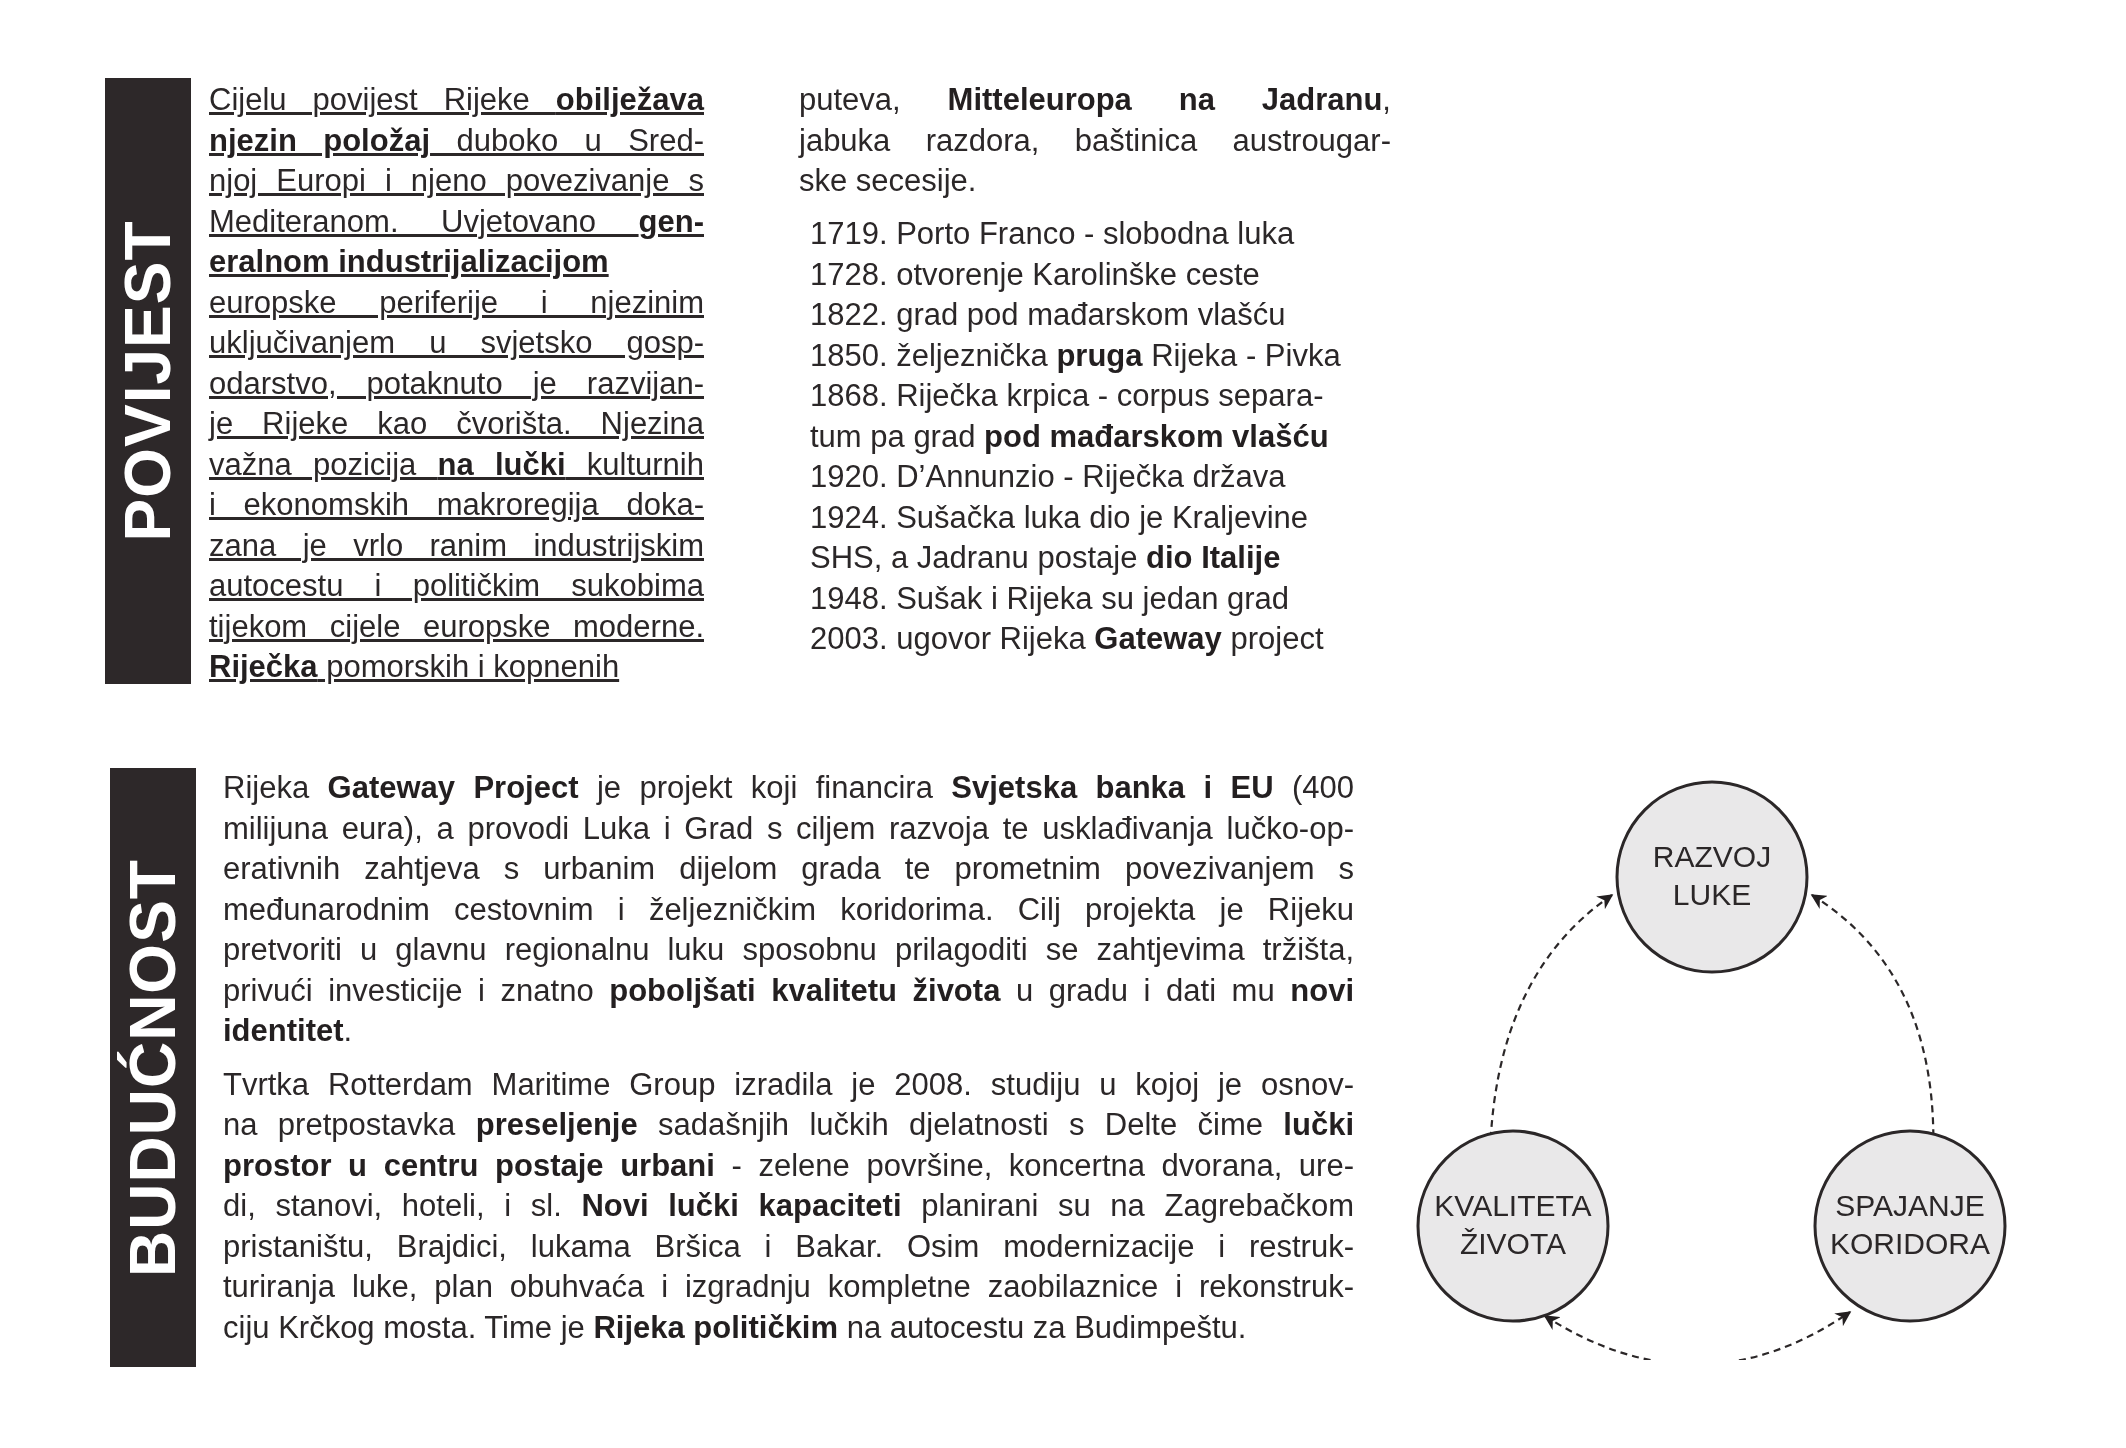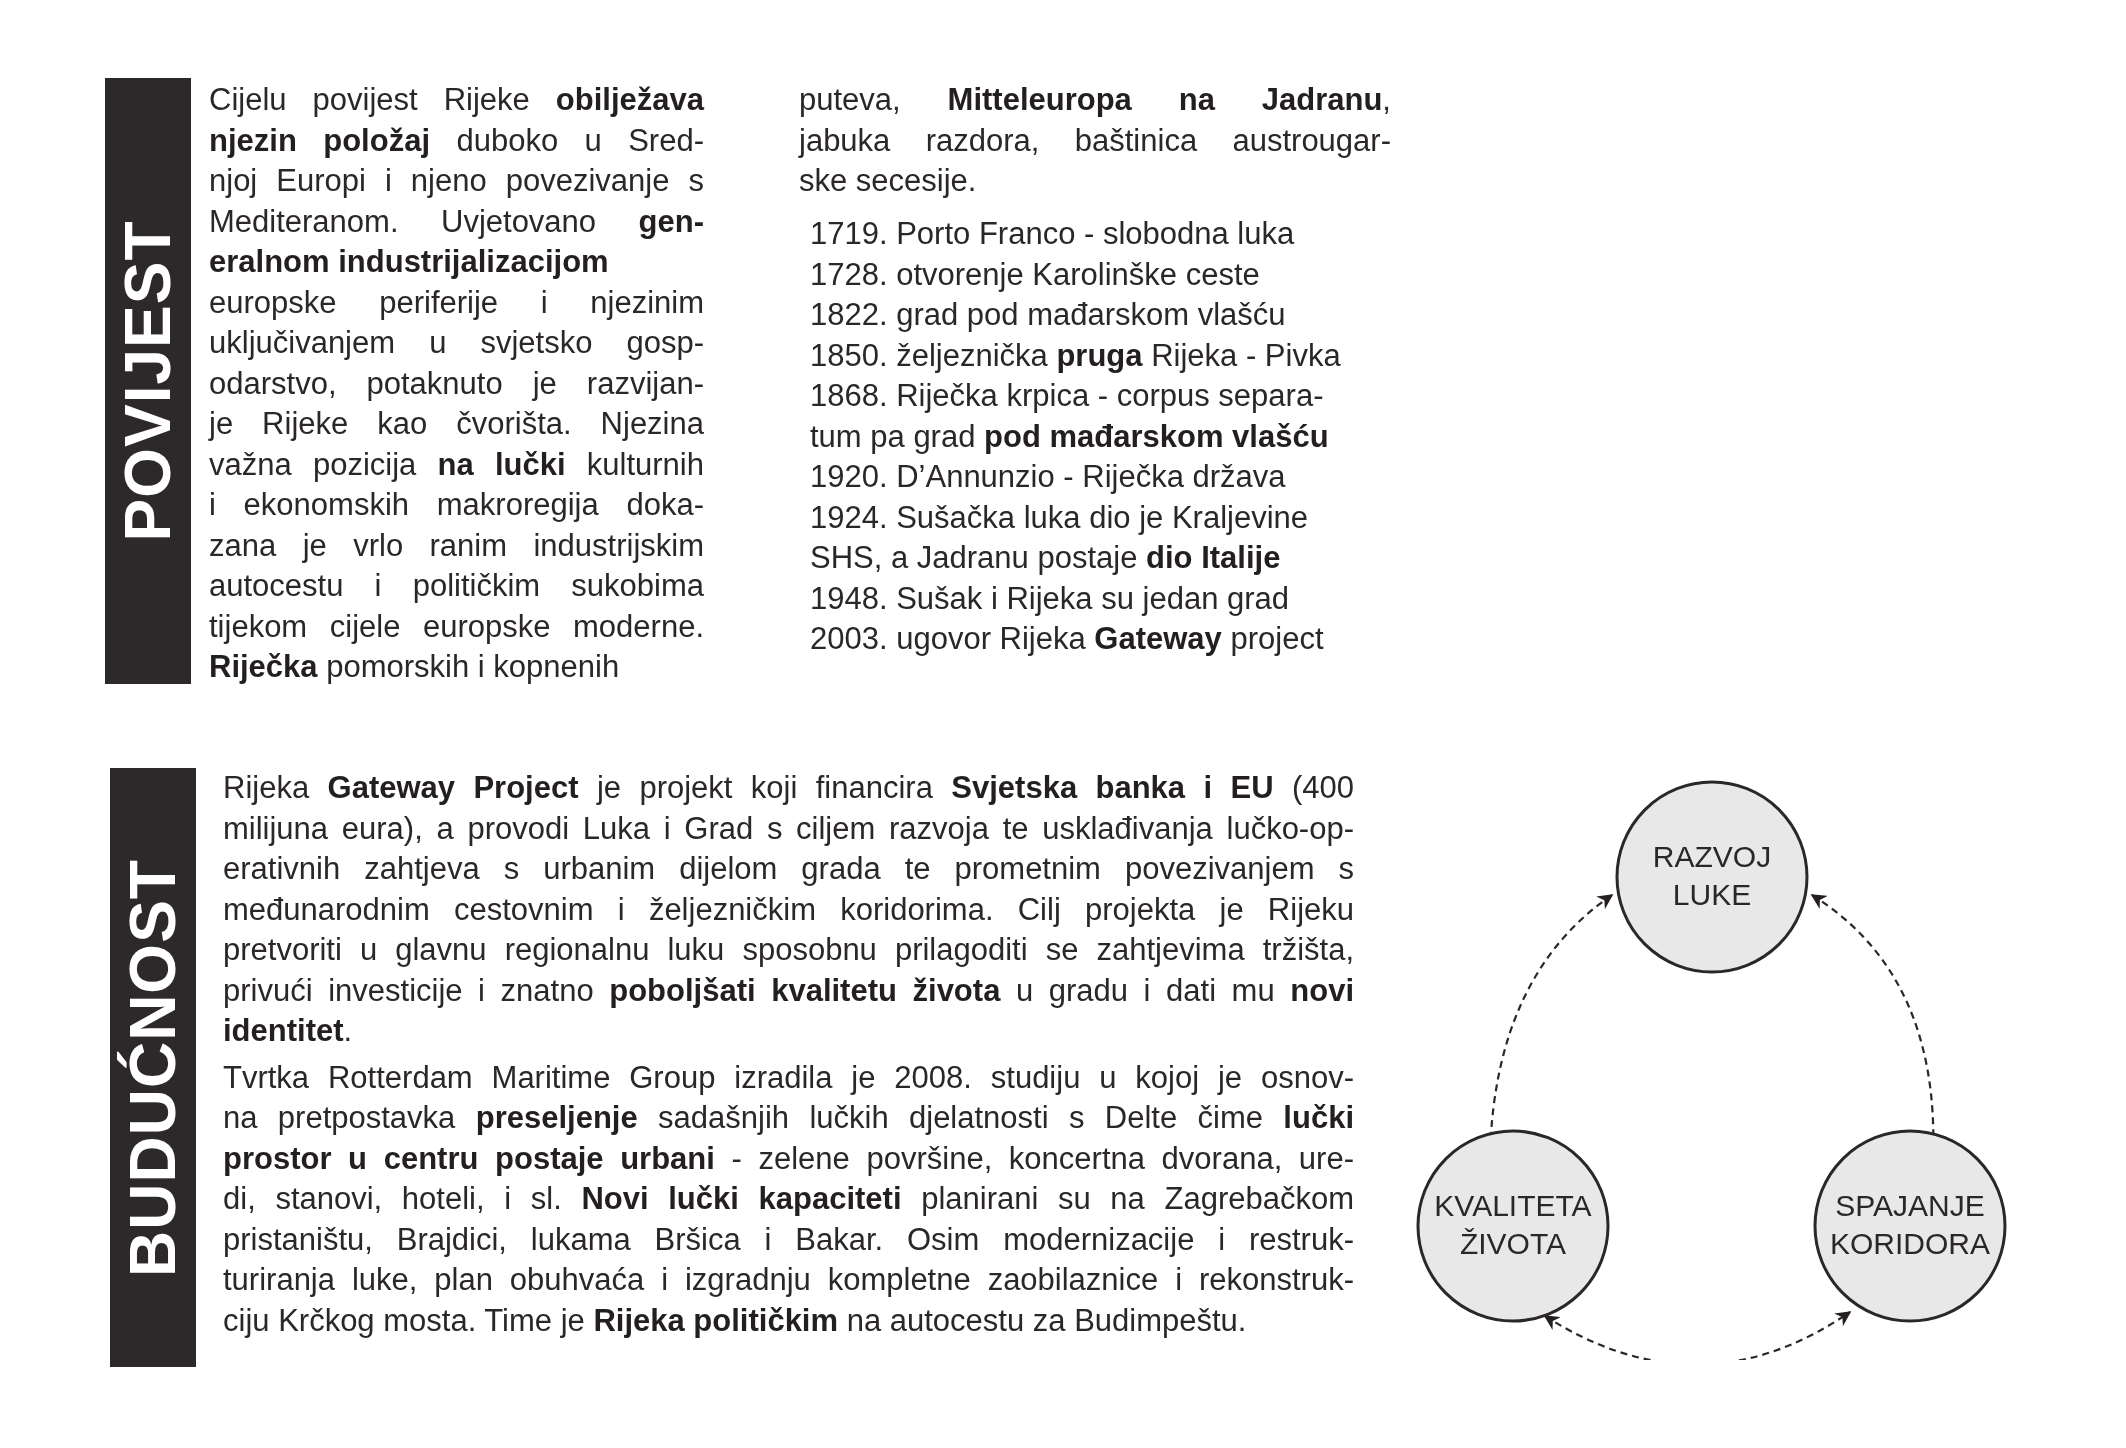--- a/index.html
+++ b/index.html
@@ -12,29 +12,29 @@
   #bar-povijest { left: 105px; top: 78px; width: 86px; height: 606px; }
   #bar-povijest .vlabel { font-size: 64px; }
   #bar-buducnost { left: 110px; top: 768px; width: 86px; height: 599px; }
   #bar-buducnost .vlabel { font-size: 64px; }
 
   .col { position: absolute; font-size: 31px; line-height: 40.5px; }
   .col .line { display: block; white-space: nowrap; text-align: justify; text-align-last: justify; }
   .col .line.last { text-align-last: left; }
   b { font-weight: bold; color: #231f20; }
 
-  #col-left { left: 209px; top: 80px; width: 495px; }
+  #col-left { left: 209px; top: 80px; width: 495px; text-decoration: underline; }
   #col-right { left: 762px; top: 80px; width: 592px; margin-left: 37px; }
   #col-right .line { text-align-last: left; }
   #col-right .line.j { text-align-last: justify; }
   #timeline { position: absolute; left: 762px; top: 214px; width: 600px; font-size: 31px; line-height: 40.5px; margin-left: 48px; }
   #timeline .line { display: block; white-space: nowrap; }
 
   #col-bottom { left: 223px; top: 768px; width: 1131px; }
-  #col-bottom .para2 { margin-top: 6px; }
+  #col-bottom .para2 { margin-top: 13px; }
 
   #diagram { position: absolute; left: 1400px; top: 760px; width: 640px; height: 600px; }
   .node-label { font-family: "Liberation Sans", sans-serif; font-size: 30px; fill: #2b2728; }
 </style>
 </head>
 <body>
 
 <div class="vbar" id="bar-povijest">
   <span class="vlabel">POVIJEST</span>
 </div>

